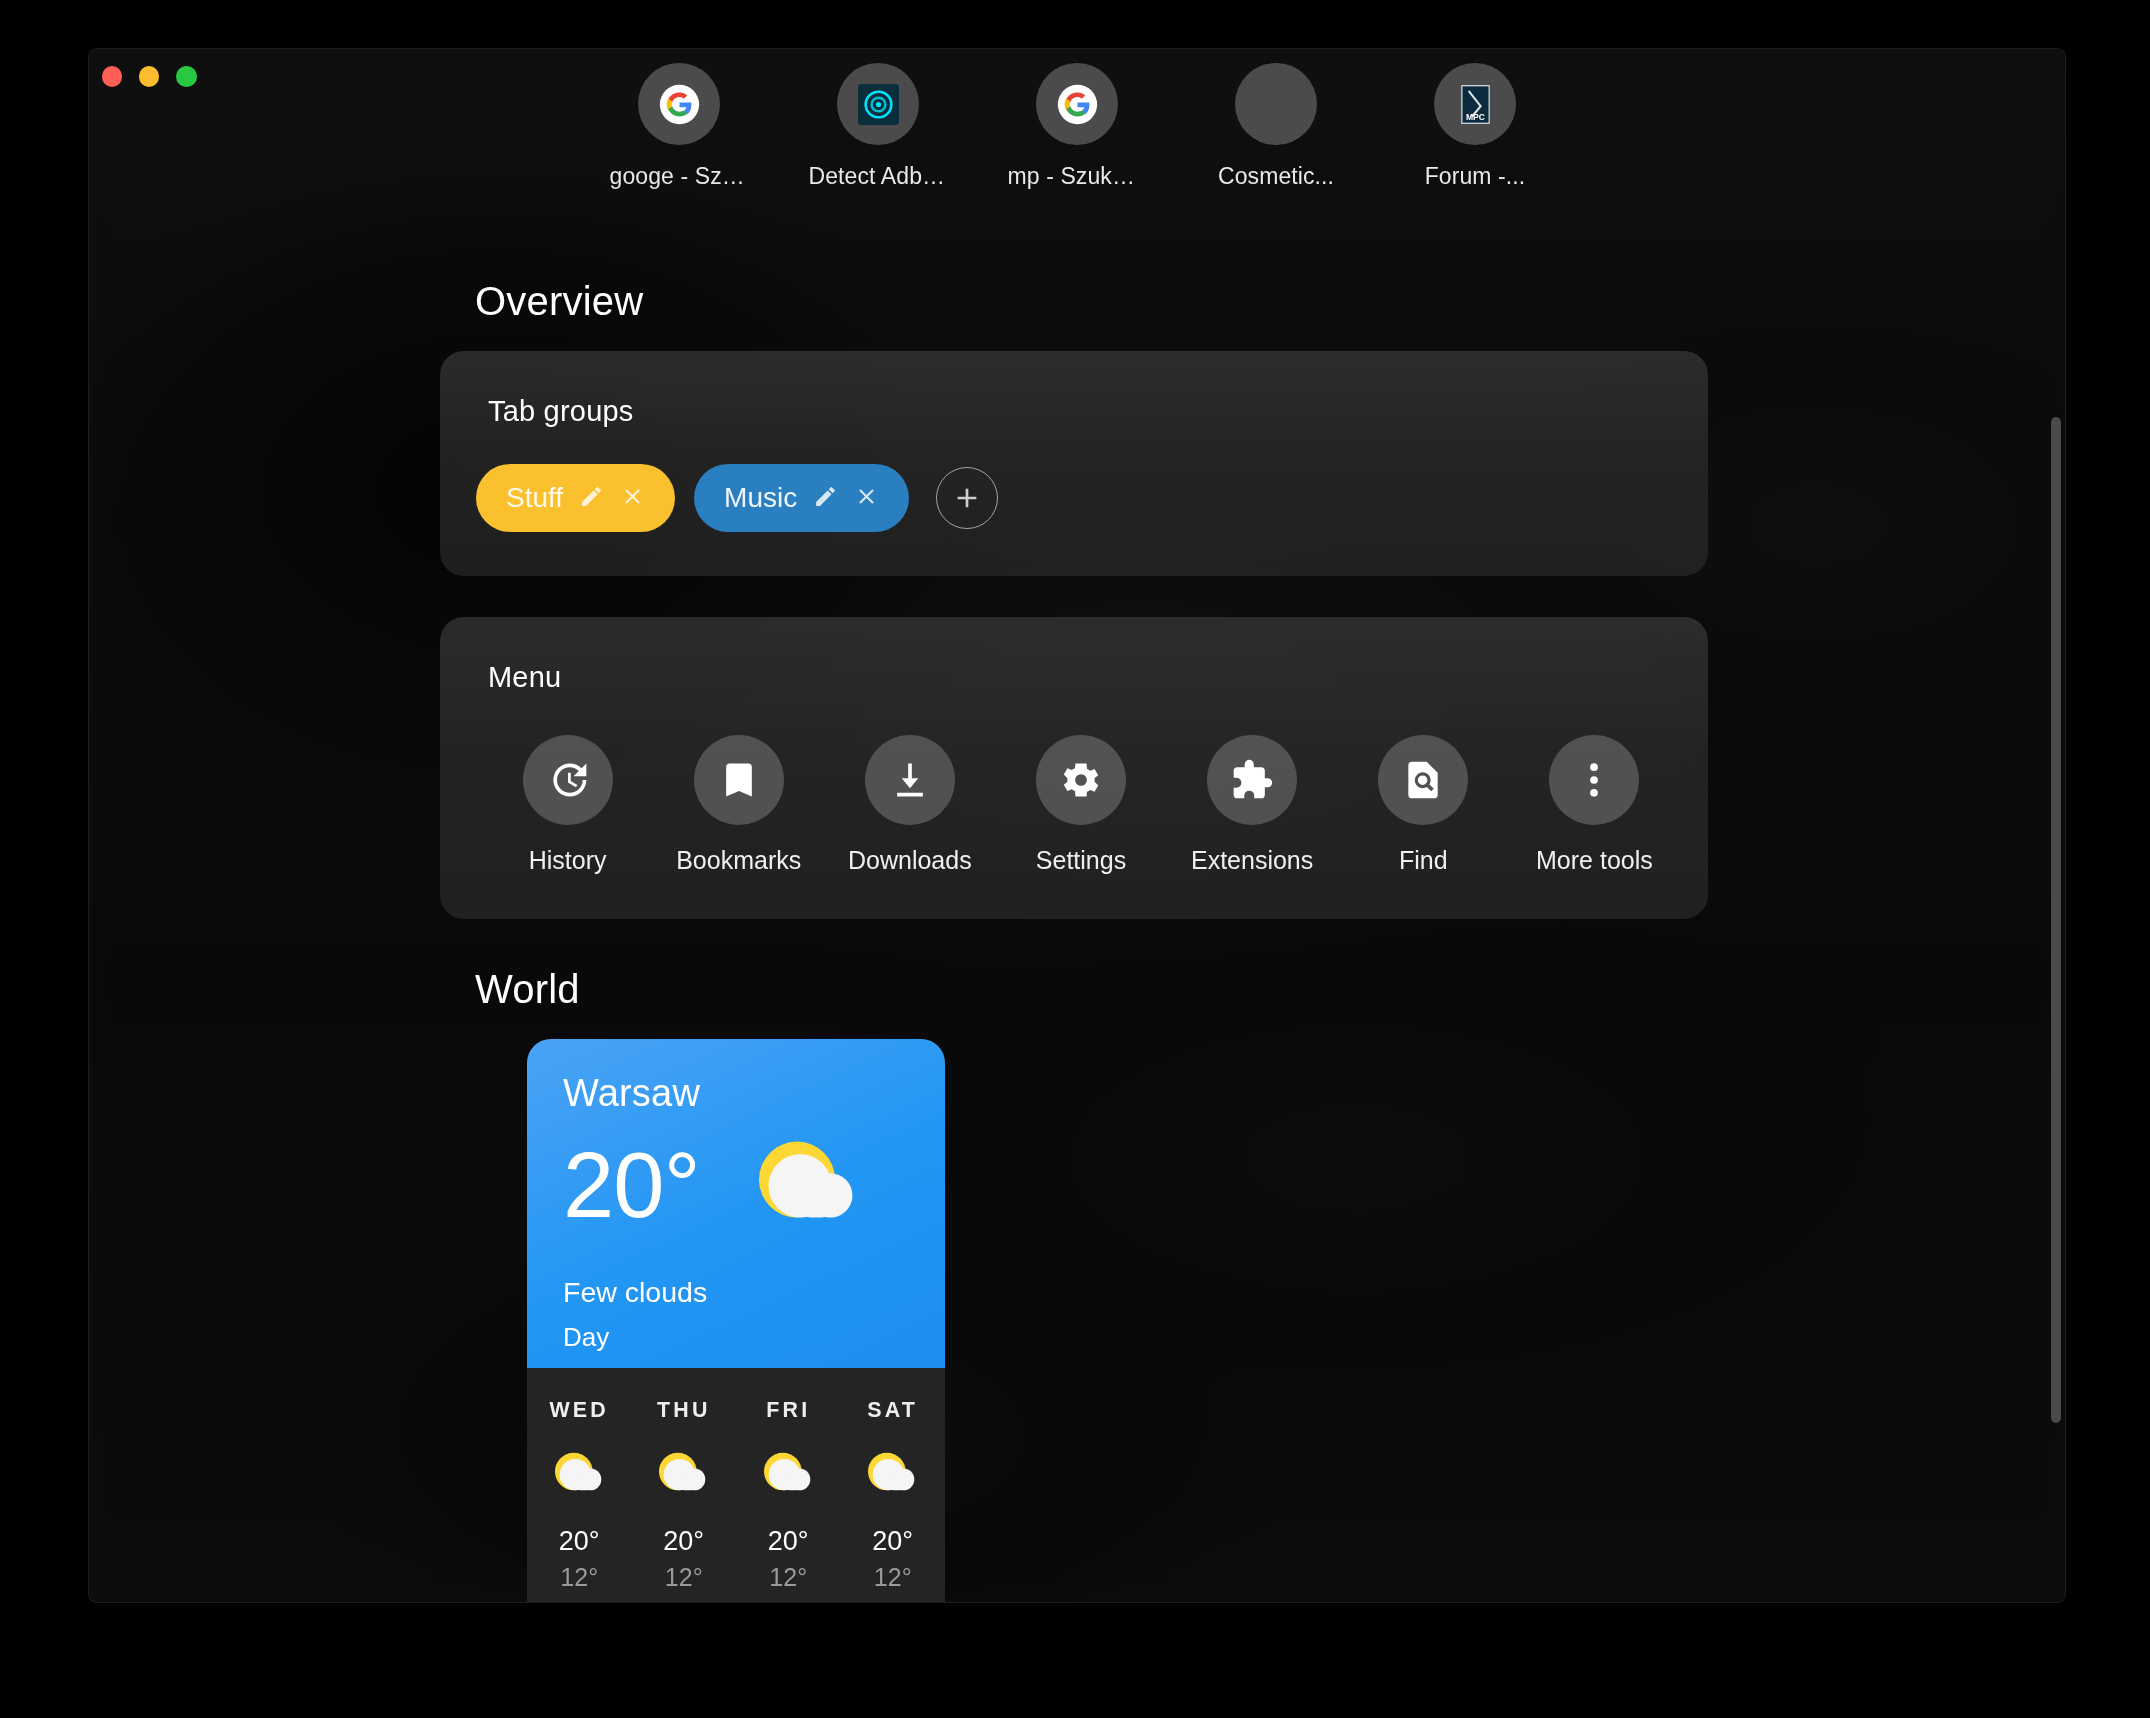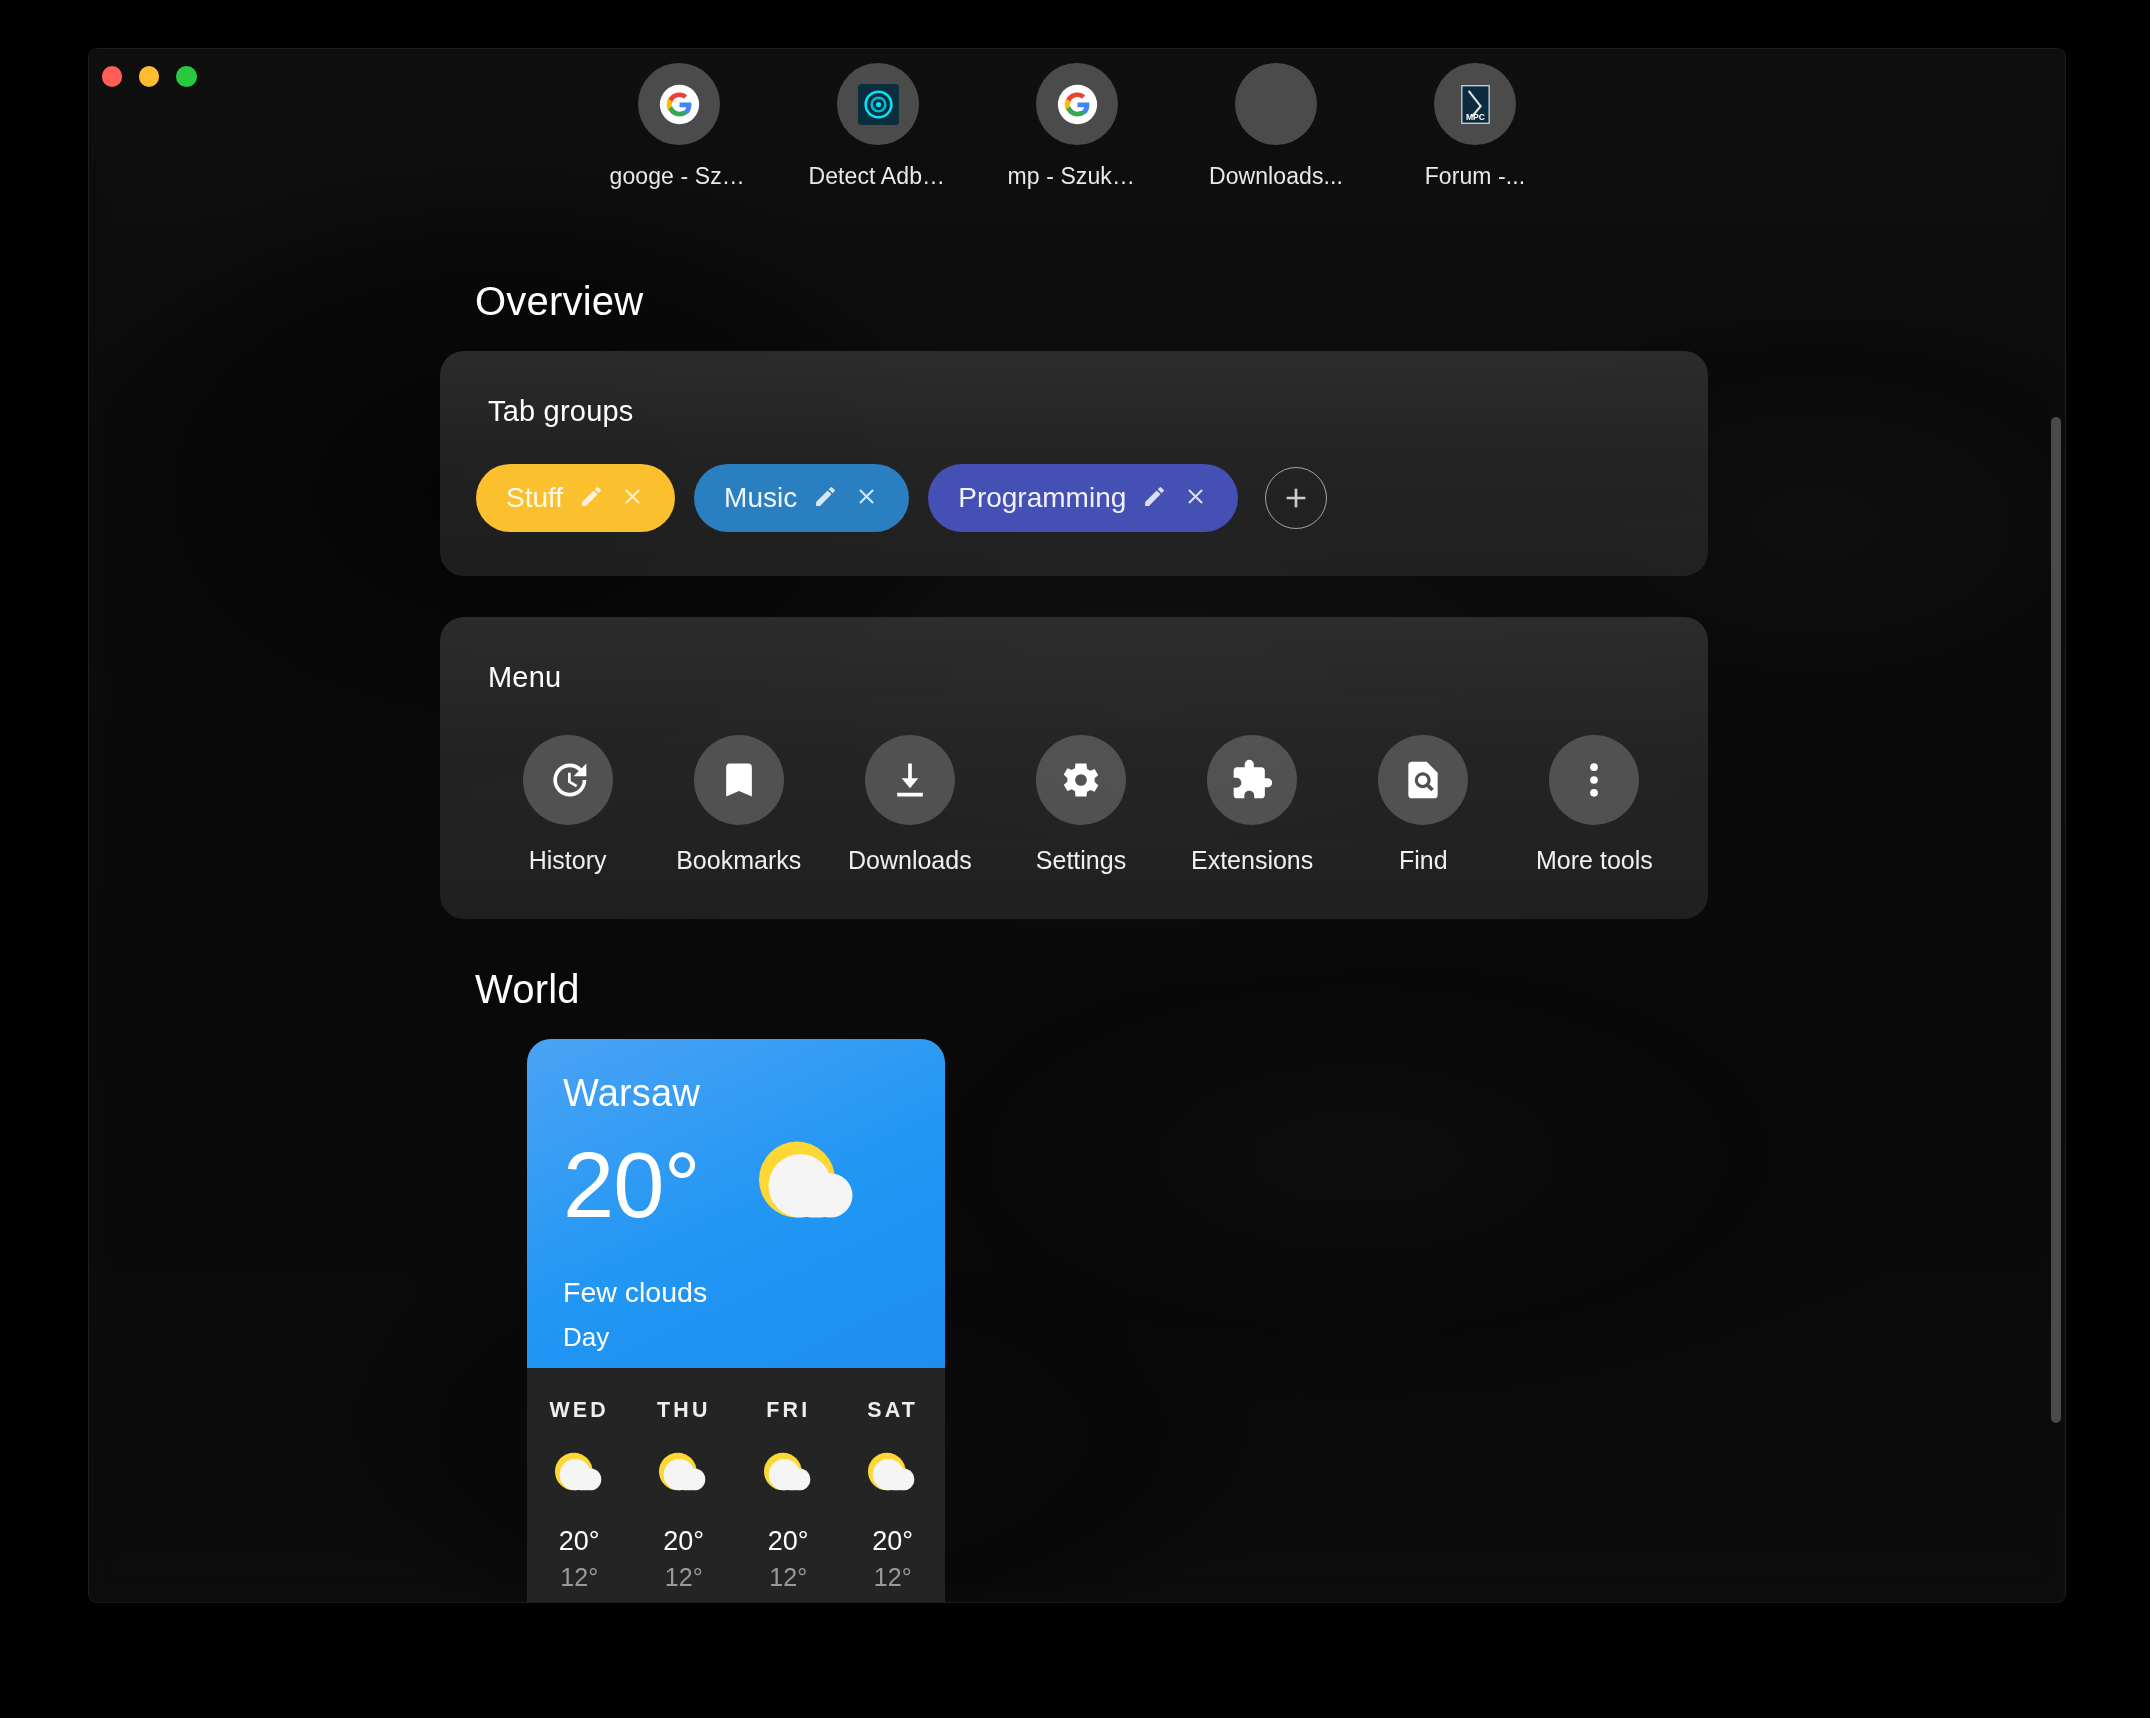--- a/index.html
+++ b/index.html
@@ -179,21 +179,21 @@
     <path fill="#FBBC05" d="M15.4 21.6c-.3.9-.5 1.9-.5 2.9s.2 2 .5 2.9l-4.6 3.5C9.6 28.9 9 26.5 9 24s.6-4.9 1.8-6.9l4.6 3.5z"></path>
     <path fill="#34A853" d="M24 38c3.8 0 7-1.25 9.4-3.4l-4.5-3.5c-1.3.85-2.9 1.35-4.9 1.35-3.9 0-7.3-2.6-8.5-6.3l-4.6 3.5C13.2 35 18.2 38 24 38z"></path>
   </svg>
         </div>
      <div class="tab-label">mp - Szukaj ...</div>
       </div>
       <div class="tab">
         <div class="tab-circle">
           <div class="fav-blank"></div>
         </div>
-     <div class="tab-label">Downloads...</div>
+     <div class="tab-label">Cosmetic...</div>
       </div>
       <div class="tab">
         <div class="tab-circle">
           <svg class="favicon" viewBox="0 0 48 48">
     <rect x="8" y="2" width="32" height="44" fill="#0d2b3e"></rect>
     <rect x="8" y="2" width="32" height="44" fill="none" stroke="#cfd8dc" stroke-width="1.5"></rect>
     <path d="M16 8 L30 26 L20 38" stroke="#e0e0e0" stroke-width="2.5" fill="none"></path>
     <text x="24" y="42" font-size="10" fill="#fff" text-anchor="middle" font-family="sans-serif" font-weight="bold">MPC</text>
   </svg>
         </div>
@@ -212,29 +212,20 @@
             <span class="pill-label">Stuff</span>
      <span><svg class="pill-ico" viewBox="0 0 24 24">
     <path fill="#ffffff" d="M3 17.25V21h3.75L17.8 9.94l-3.75-3.75L3 17.25zM20.7 7.04a1 1 0 0 0 0-1.41l-2.34-2.34a1 1 0 0 0-1.41 0l-1.83 1.83 3.75 3.75 1.83-1.83z"></path>
   </svg></span>
      <span><svg class="pill-ico" viewBox="0 0 24 24">
     <path fill="#ffffff" d="M19 6.4 17.6 5 12 10.6 6.4 5 5 6.4 10.6 12 5 17.6 6.4 19 12 13.4 17.6 19 19 17.6 13.4 12z"></path>
   </svg></span>
           </div>
           <div class="pill" style="background: rgb(42, 127, 192);">
             <span class="pill-label">Music</span>
-     <span><svg class="pill-ico" viewBox="0 0 24 24">
-    <path fill="#ffffff" d="M3 17.25V21h3.75L17.8 9.94l-3.75-3.75L3 17.25zM20.7 7.04a1 1 0 0 0 0-1.41l-2.34-2.34a1 1 0 0 0-1.41 0l-1.83 1.83 3.75 3.75 1.83-1.83z"></path>
-  </svg></span>
-     <span><svg class="pill-ico" viewBox="0 0 24 24">
-    <path fill="#ffffff" d="M19 6.4 17.6 5 12 10.6 6.4 5 5 6.4 10.6 12 5 17.6 6.4 19 12 13.4 17.6 19 19 17.6 13.4 12z"></path>
-  </svg></span>
-          </div>
-          <div class="pill" style="background: rgb(68, 80, 180);">
-            <span class="pill-label">Programming</span>
      <span><svg class="pill-ico" viewBox="0 0 24 24">
     <path fill="#ffffff" d="M3 17.25V21h3.75L17.8 9.94l-3.75-3.75L3 17.25zM20.7 7.04a1 1 0 0 0 0-1.41l-2.34-2.34a1 1 0 0 0-1.41 0l-1.83 1.83 3.75 3.75 1.83-1.83z"></path>
   </svg></span>
      <span><svg class="pill-ico" viewBox="0 0 24 24">
     <path fill="#ffffff" d="M19 6.4 17.6 5 12 10.6 6.4 5 5 6.4 10.6 12 5 17.6 6.4 19 12 13.4 17.6 19 19 17.6 13.4 12z"></path>
   </svg></span>
           </div>
           <div class="add-btn">
             <svg width="32" height="32" viewBox="0 0 24 24">
    <path fill="#cdcdcd" d="M11 5h2v6h6v2h-6v6h-2v-6H5v-2h6z"></path>

